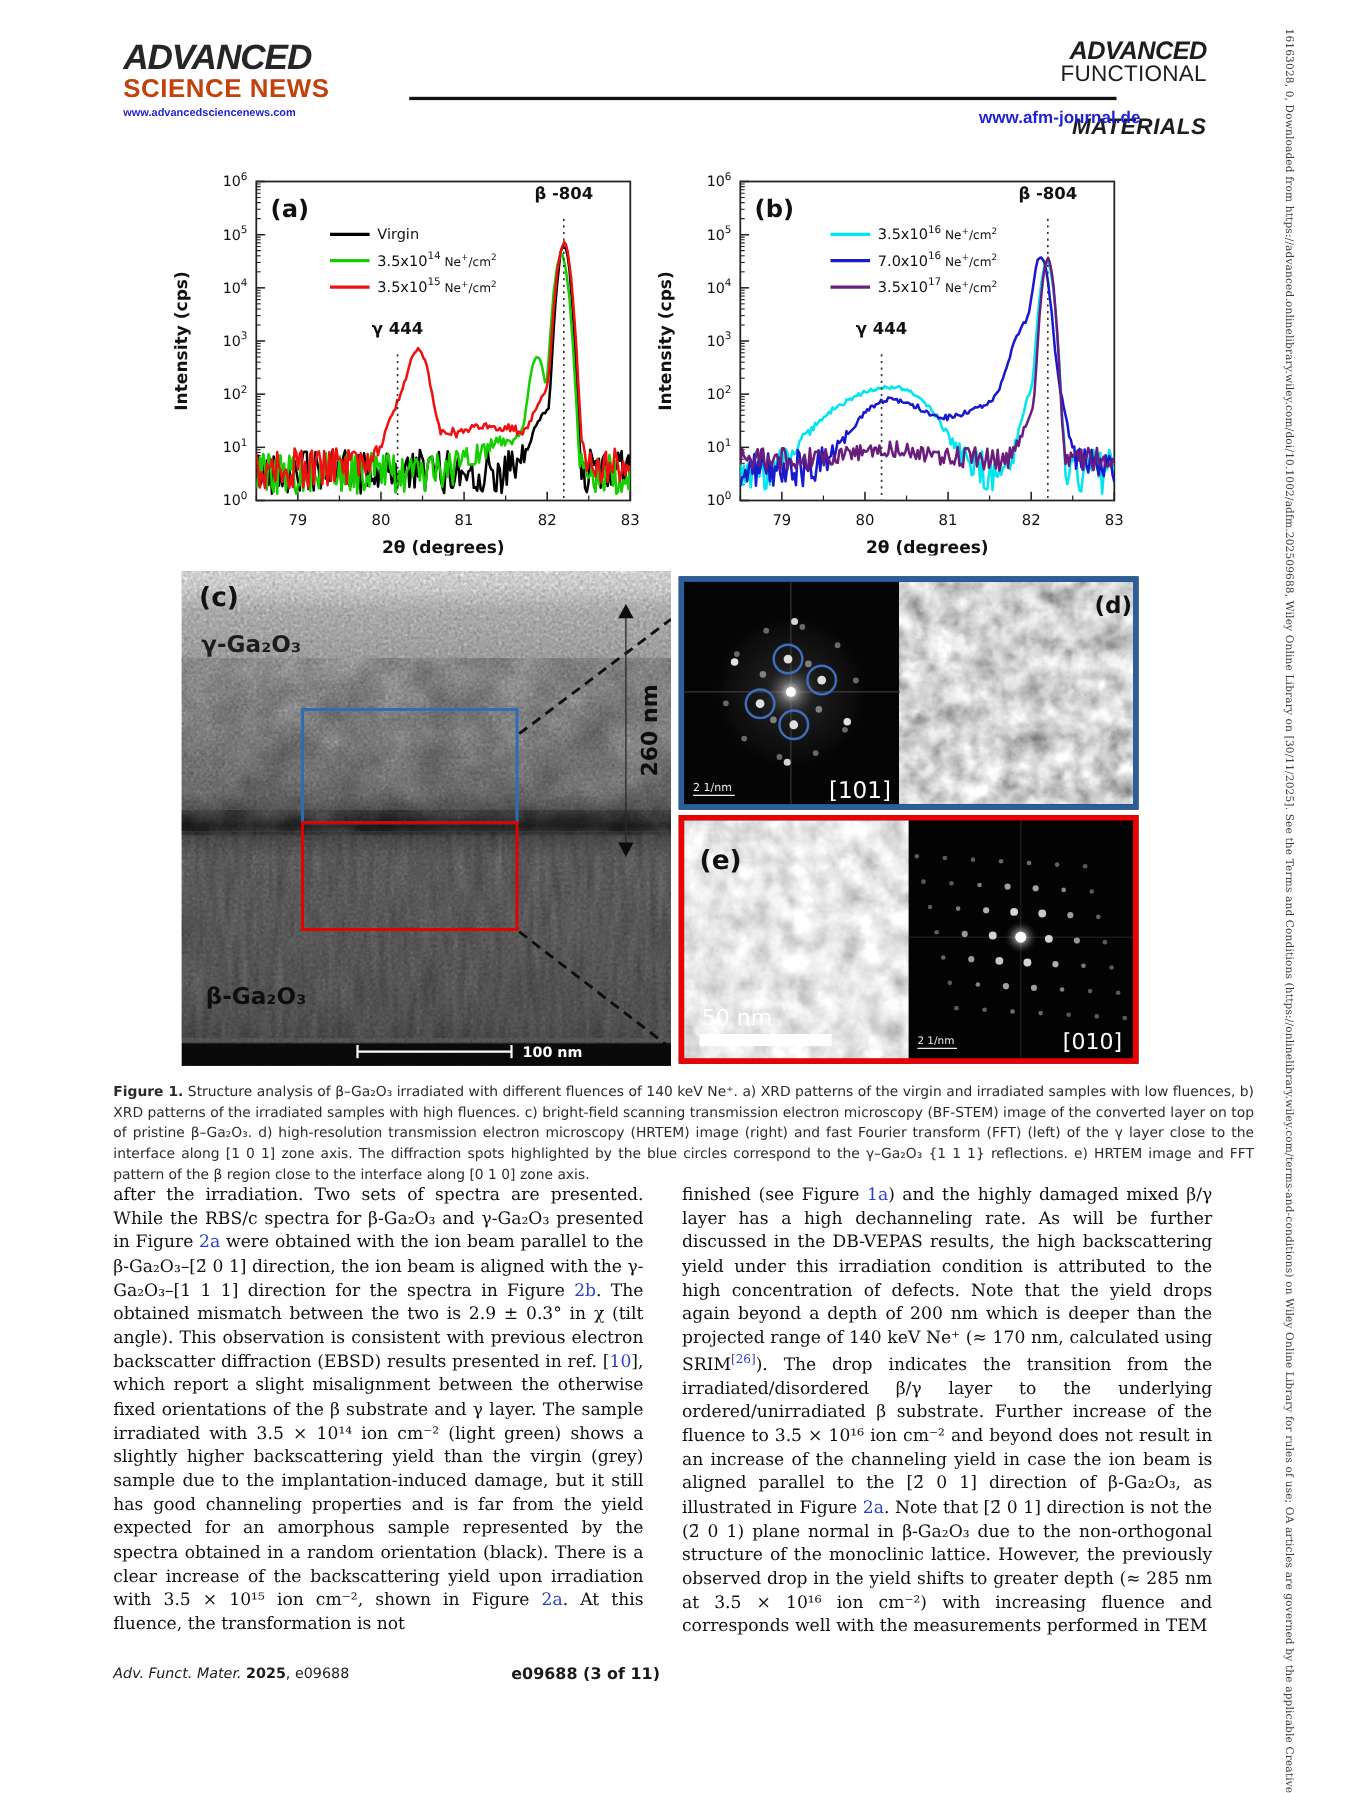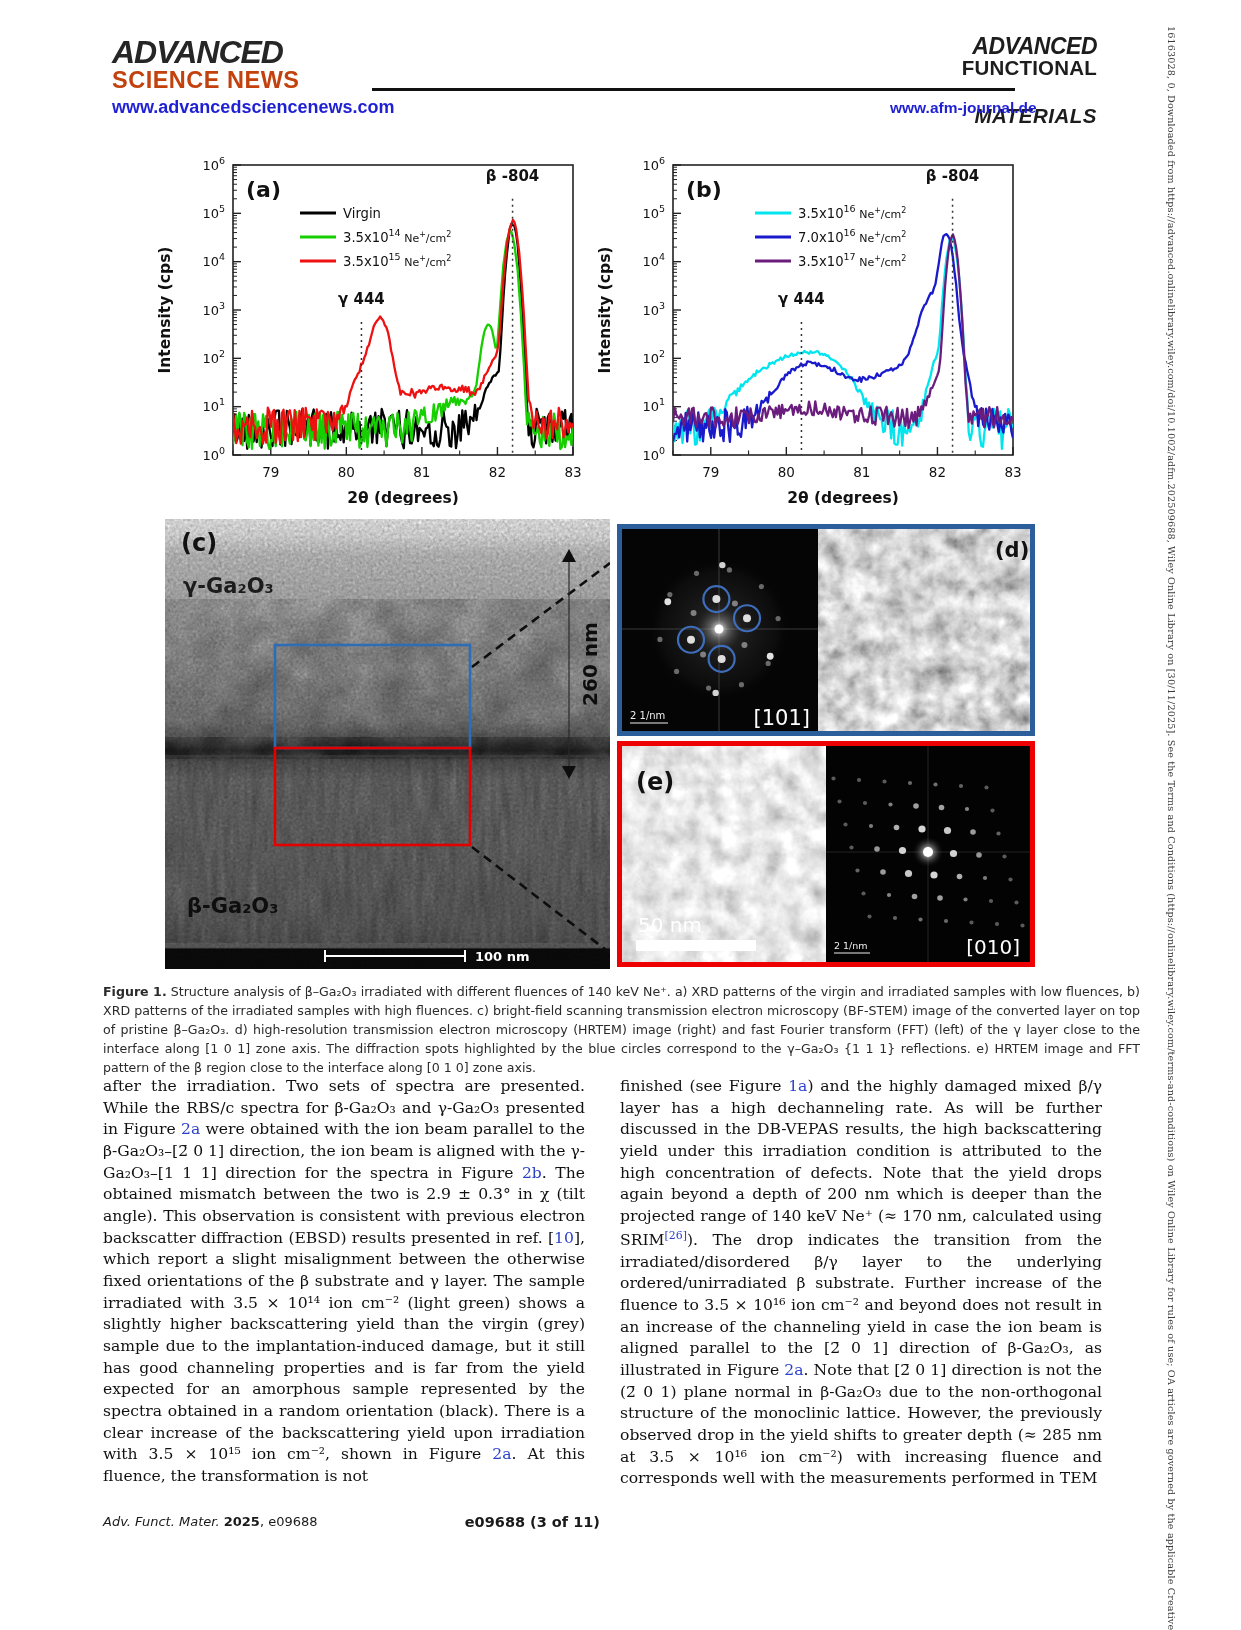--- a/index.html
+++ b/index.html
@@ -4,24 +4,24 @@
 <style>
   html,body{margin:0;padding:0;background:#888;}
   #page{position:relative;width:1241px;height:1630px;background:#ffffff;overflow:hidden;
         font-family:"DejaVu Sans",sans-serif;color:#111;}
   .abs{position:absolute;}
   
   #asn-logo{left:112px;top:36px;line-height:1;}
   #asn-l1{font-family:"Liberation Sans",sans-serif;font-style:italic;font-weight:900;font-size:32px;letter-spacing:-1px;color:#262626;}
   #asn-l2{font-family:"Liberation Sans",sans-serif;font-weight:900;font-size:23.5px;letter-spacing:.5px;color:#c2410c;margin-top:1px;}
   #header-rule{left:372px;top:88px;width:643px;height:2.6px;background:#111;}
-  #asn-link{left:112px;top:97px;font-family:"Liberation Sans",sans-serif;font-weight:700;font-size:18px;color:#1F1FD3;text-decoration:none;text-align:center;}
+  #asn-link{left:112px;top:97px;font-family:"Liberation Sans",sans-serif;font-weight:700;font-size:10px;color:#1F1FD3;text-decoration:none;text-align:center;}
   #afm-logo{left:890px;top:36px;width:207px;text-align:right;line-height:.95;color:#1d1d1d;font-family:"Liberation Sans",sans-serif;}
   #afm-l1{font-style:italic;font-weight:900;font-size:23px;letter-spacing:-.5px;}
-  #afm-l2{font-weight:700;font-size:20.5px;letter-spacing:.2px;}
+  #afm-l2{font-weight:400;font-size:20.5px;letter-spacing:.2px;}
   #afm-l3{font-style:italic;font-weight:900;font-size:20.5px;letter-spacing:.5px;margin-top:29px;}
   #afm-link{left:890px;top:99px;width:207px;text-align:left;font-family:"Liberation Sans",sans-serif;font-weight:700;font-size:15.5px;color:#1F1FD3;text-decoration:none;}
   
   .chart-svg{position:absolute;}
   #panel-c{left:165px;top:519px;}
   #panel-d{left:617px;top:524px;width:408px;height:202px;border:5px solid #2C5E9C;background:#000;}
   #panel-e{left:617px;top:741px;width:408px;height:216px;border:5px solid #EE0000;background:#000;}
   
   #caption{left:103px;top:983px;width:1037px;font-family:"DejaVu Sans",sans-serif;font-size:12.6px;line-height:1.5;color:#2b2b2b;text-align:justify;}
   #caption .b{font-weight:700;}

